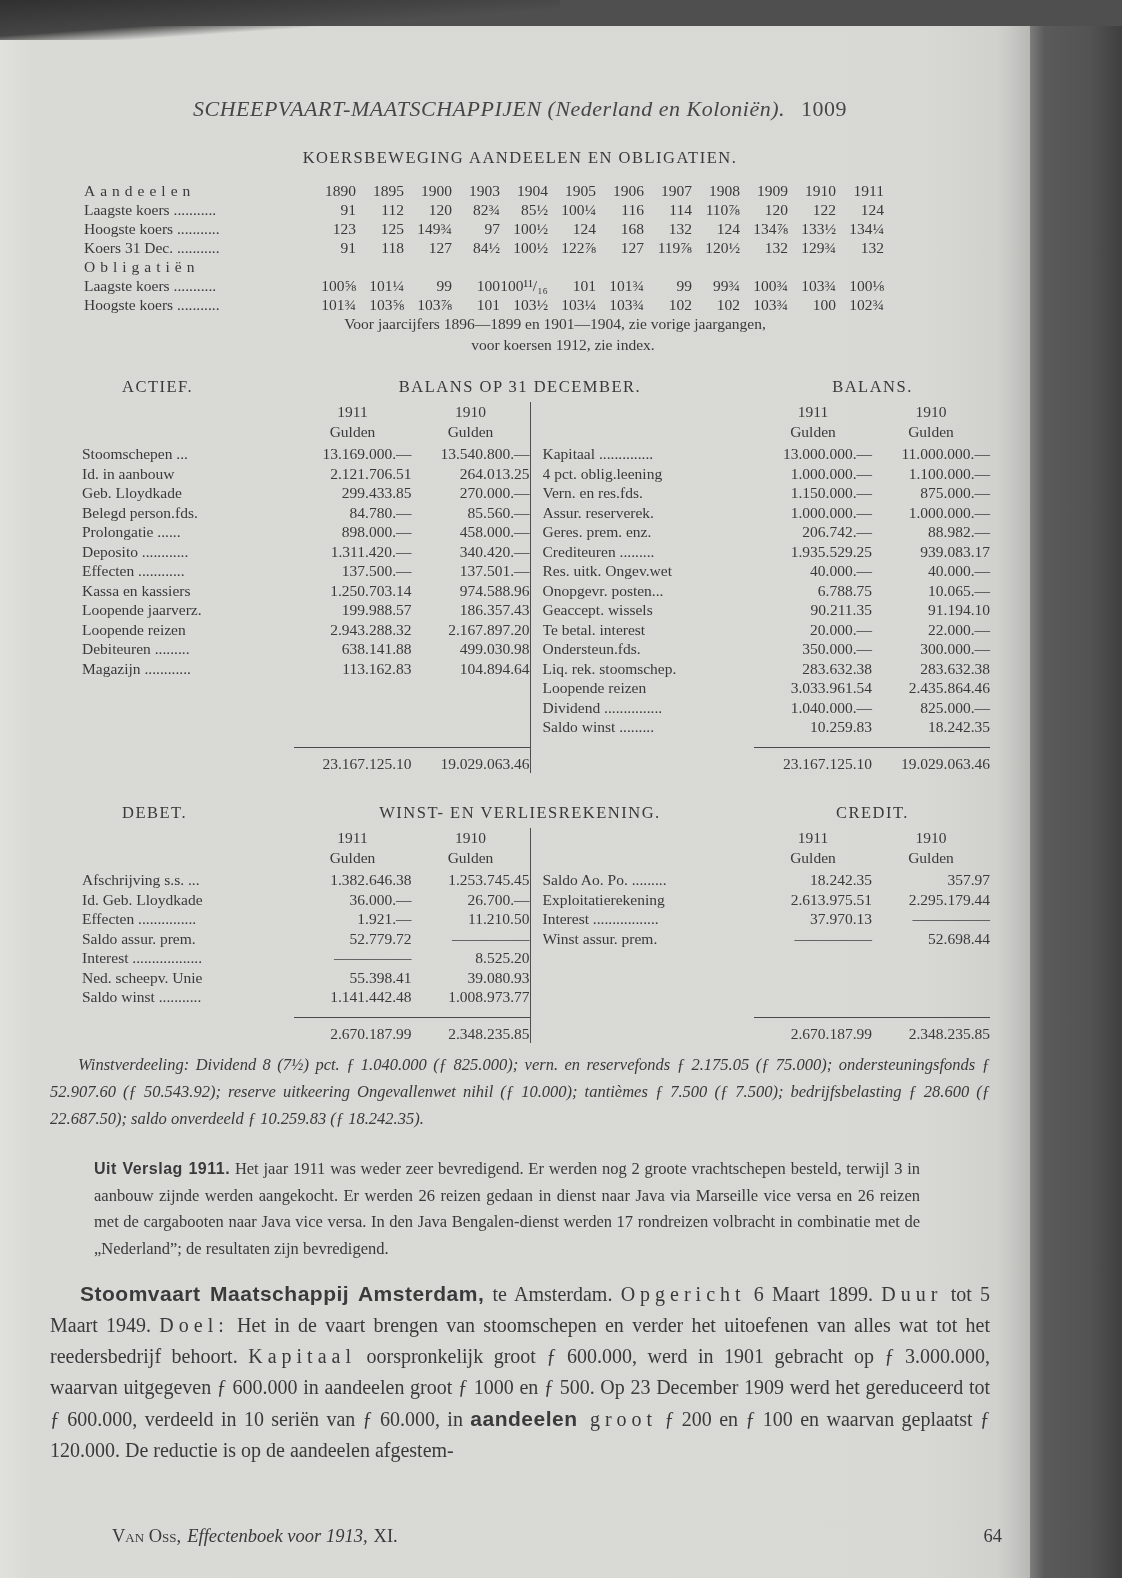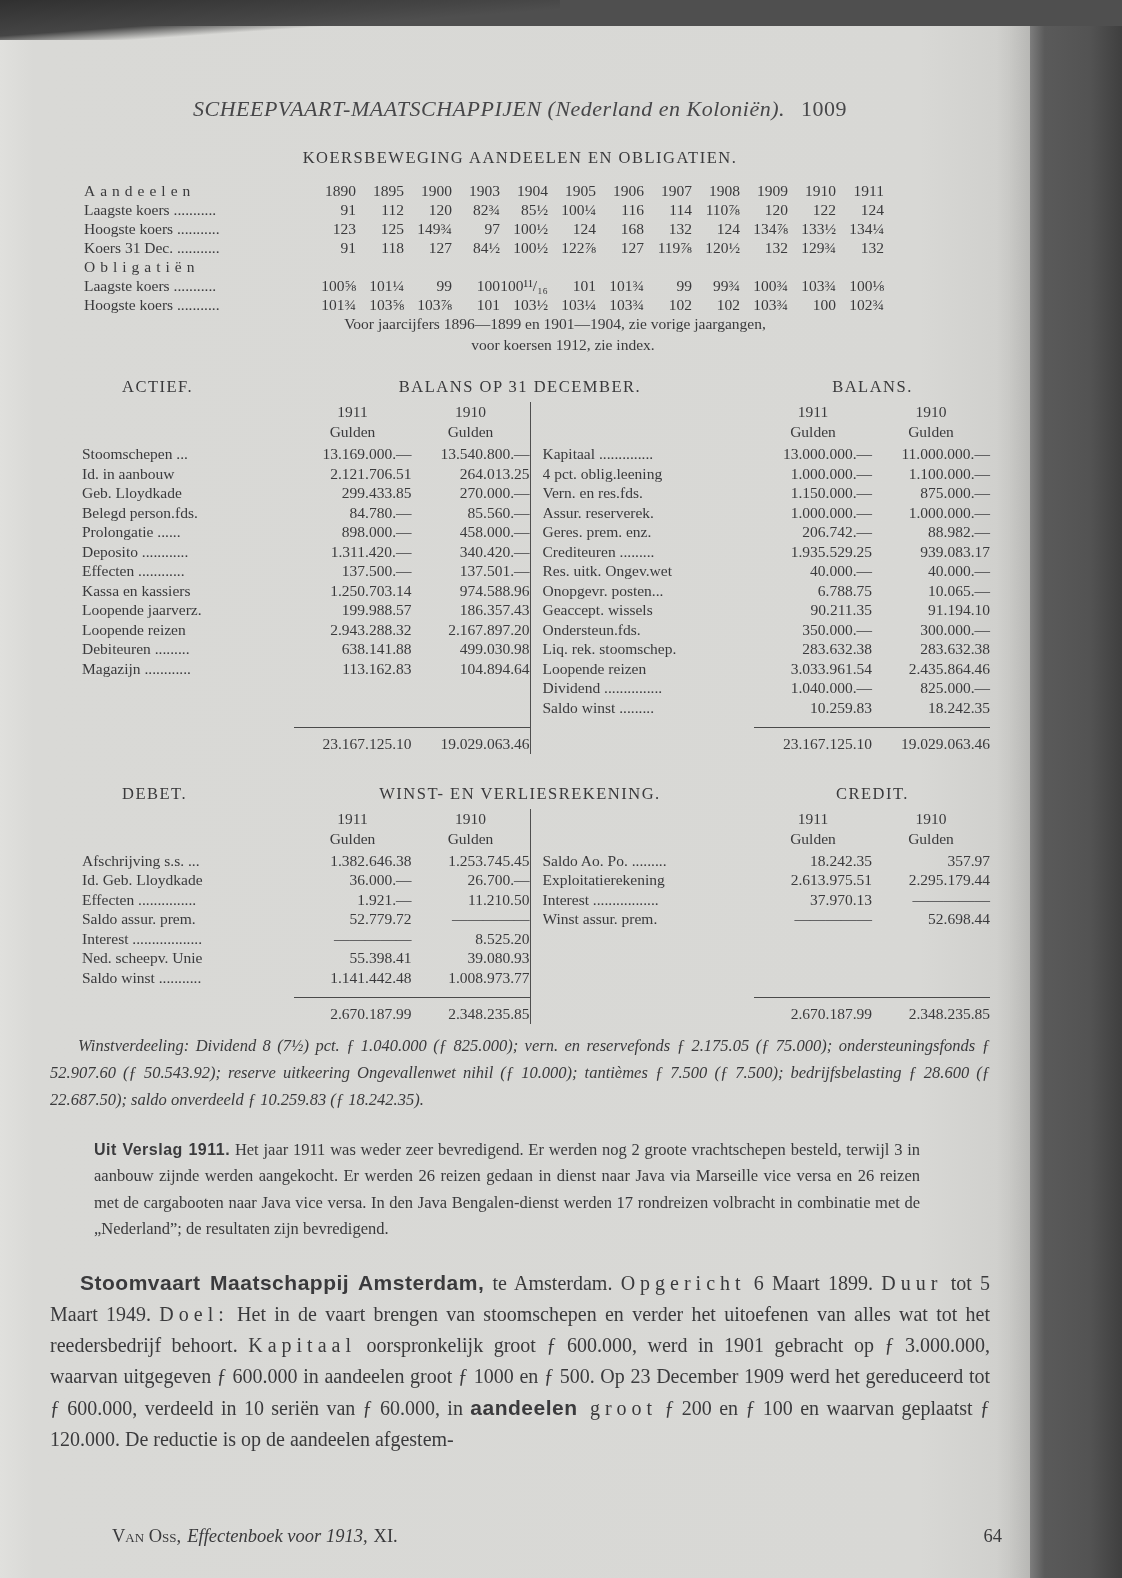--- a/index.html
+++ b/index.html
@@ -38,21 +38,21 @@
   .cy{text-align:center;}
   .fin-row{display:grid;grid-template-columns:1fr 118px 118px;line-height:19.5px;}
   .fin-rows{margin-top:2px;}
   .fin-label{white-space:nowrap;overflow:hidden;}
   .fin-v{text-align:right;white-space:nowrap;}
   .col-total{margin-top:auto;padding-top:10px;}
   .total-rule{margin-left:auto;width:236px;border-top:1.5px solid #4a4a4a;margin-bottom:6px;}
   .winstverdeeling{margin-top:8px;font-size:16.5px;line-height:27px;text-align:justify;text-indent:28px;font-style:italic;}
   .verslag{margin:24px 70px 0 44px;font-size:16.5px;line-height:26.5px;text-align:justify;}
   .verslag-lead{font-family:"Liberation Sans","DejaVu Sans",sans-serif;font-weight:bold;font-size:16px;letter-spacing:0.5px;}
-  .company{margin-top:24px;font-size:20px;line-height:31px;text-align:justify;text-indent:30px;}
+  .company{margin-top:16px;font-size:20px;line-height:31px;text-align:justify;text-indent:30px;}
   .seg-bold{font-family:"Liberation Sans","DejaVu Sans",sans-serif;font-weight:bold;font-size:21px;letter-spacing:0.5px;}
   .seg-spaced{letter-spacing:5px;}
   .footer{position:absolute;left:62px;width:940px;top:1526px;display:flex;justify-content:space-between;
           font-size:18.5px;z-index:1;}
   .footer-left{padding-left:50px;}
   .pub{font-variant:small-caps;}
   .book{font-style:italic;margin-left:6px;}
   .vol{margin-left:6px;}
 </style>
 </head>
@@ -317,20 +317,25 @@
                 <span class="fin-label">Onopgevr. posten...</span>
                 <span class="fin-v">6.788.75</span>
                 <span class="fin-v">10.065.—</span>
               </div>
               <div class="fin-row">
                 <span class="fin-label">Geaccept. wissels</span>
                 <span class="fin-v">90.211.35</span>
                 <span class="fin-v">91.194.10</span>
               </div>
               <div class="fin-row">
+                <span class="fin-label">Te betal. interest</span>
+                <span class="fin-v">20.000.—</span>
+                <span class="fin-v">22.000.—</span>
+              </div>
+              <div class="fin-row">
                 <span class="fin-label">Ondersteun.fds.</span>
                 <span class="fin-v">350.000.—</span>
                 <span class="fin-v">300.000.—</span>
               </div>
               <div class="fin-row">
                 <span class="fin-label">Liq. rek. stoomschep.</span>
                 <span class="fin-v">283.632.38</span>
                 <span class="fin-v">283.632.38</span>
               </div>
               <div class="fin-row">

